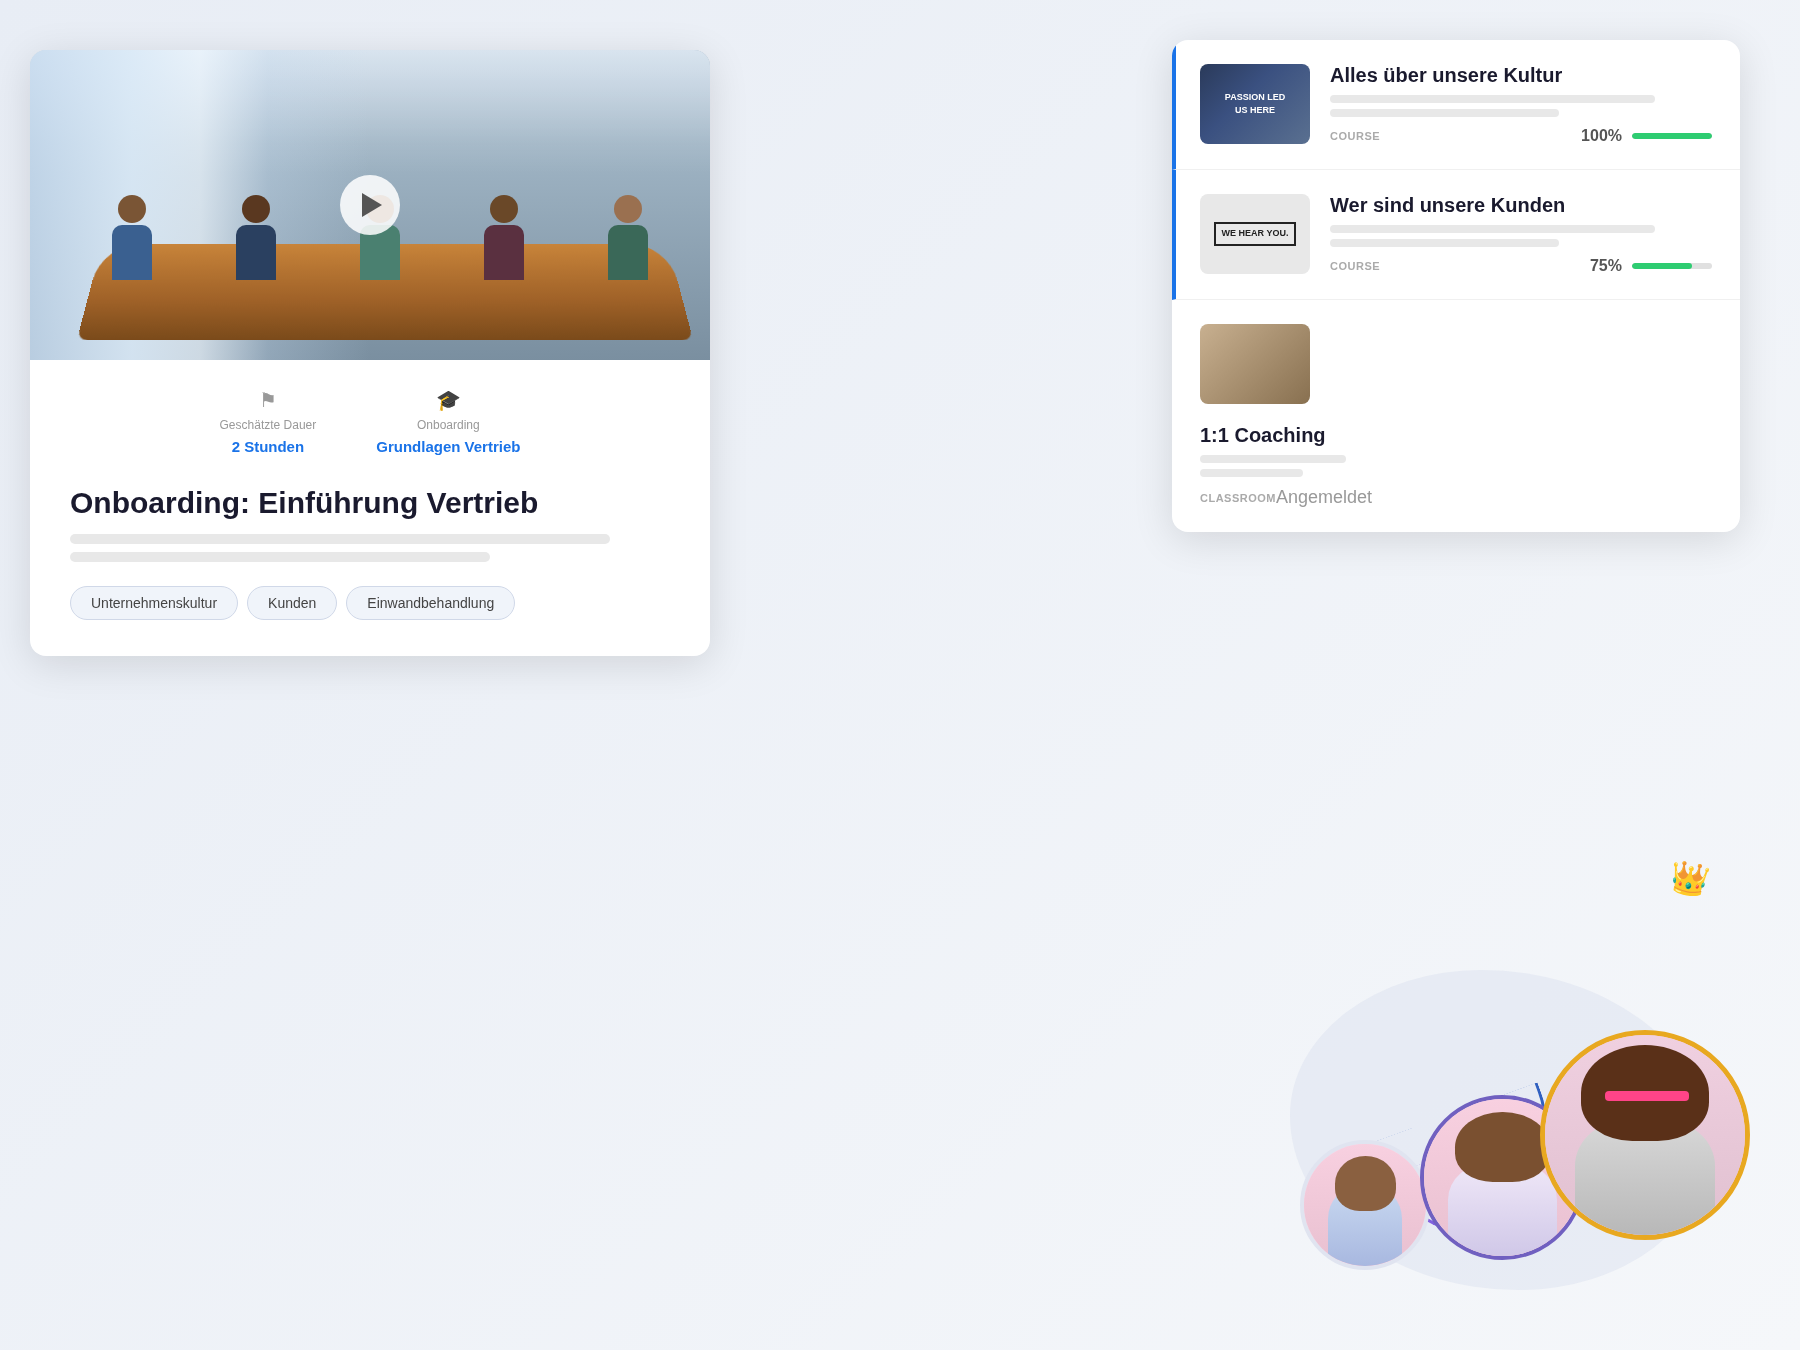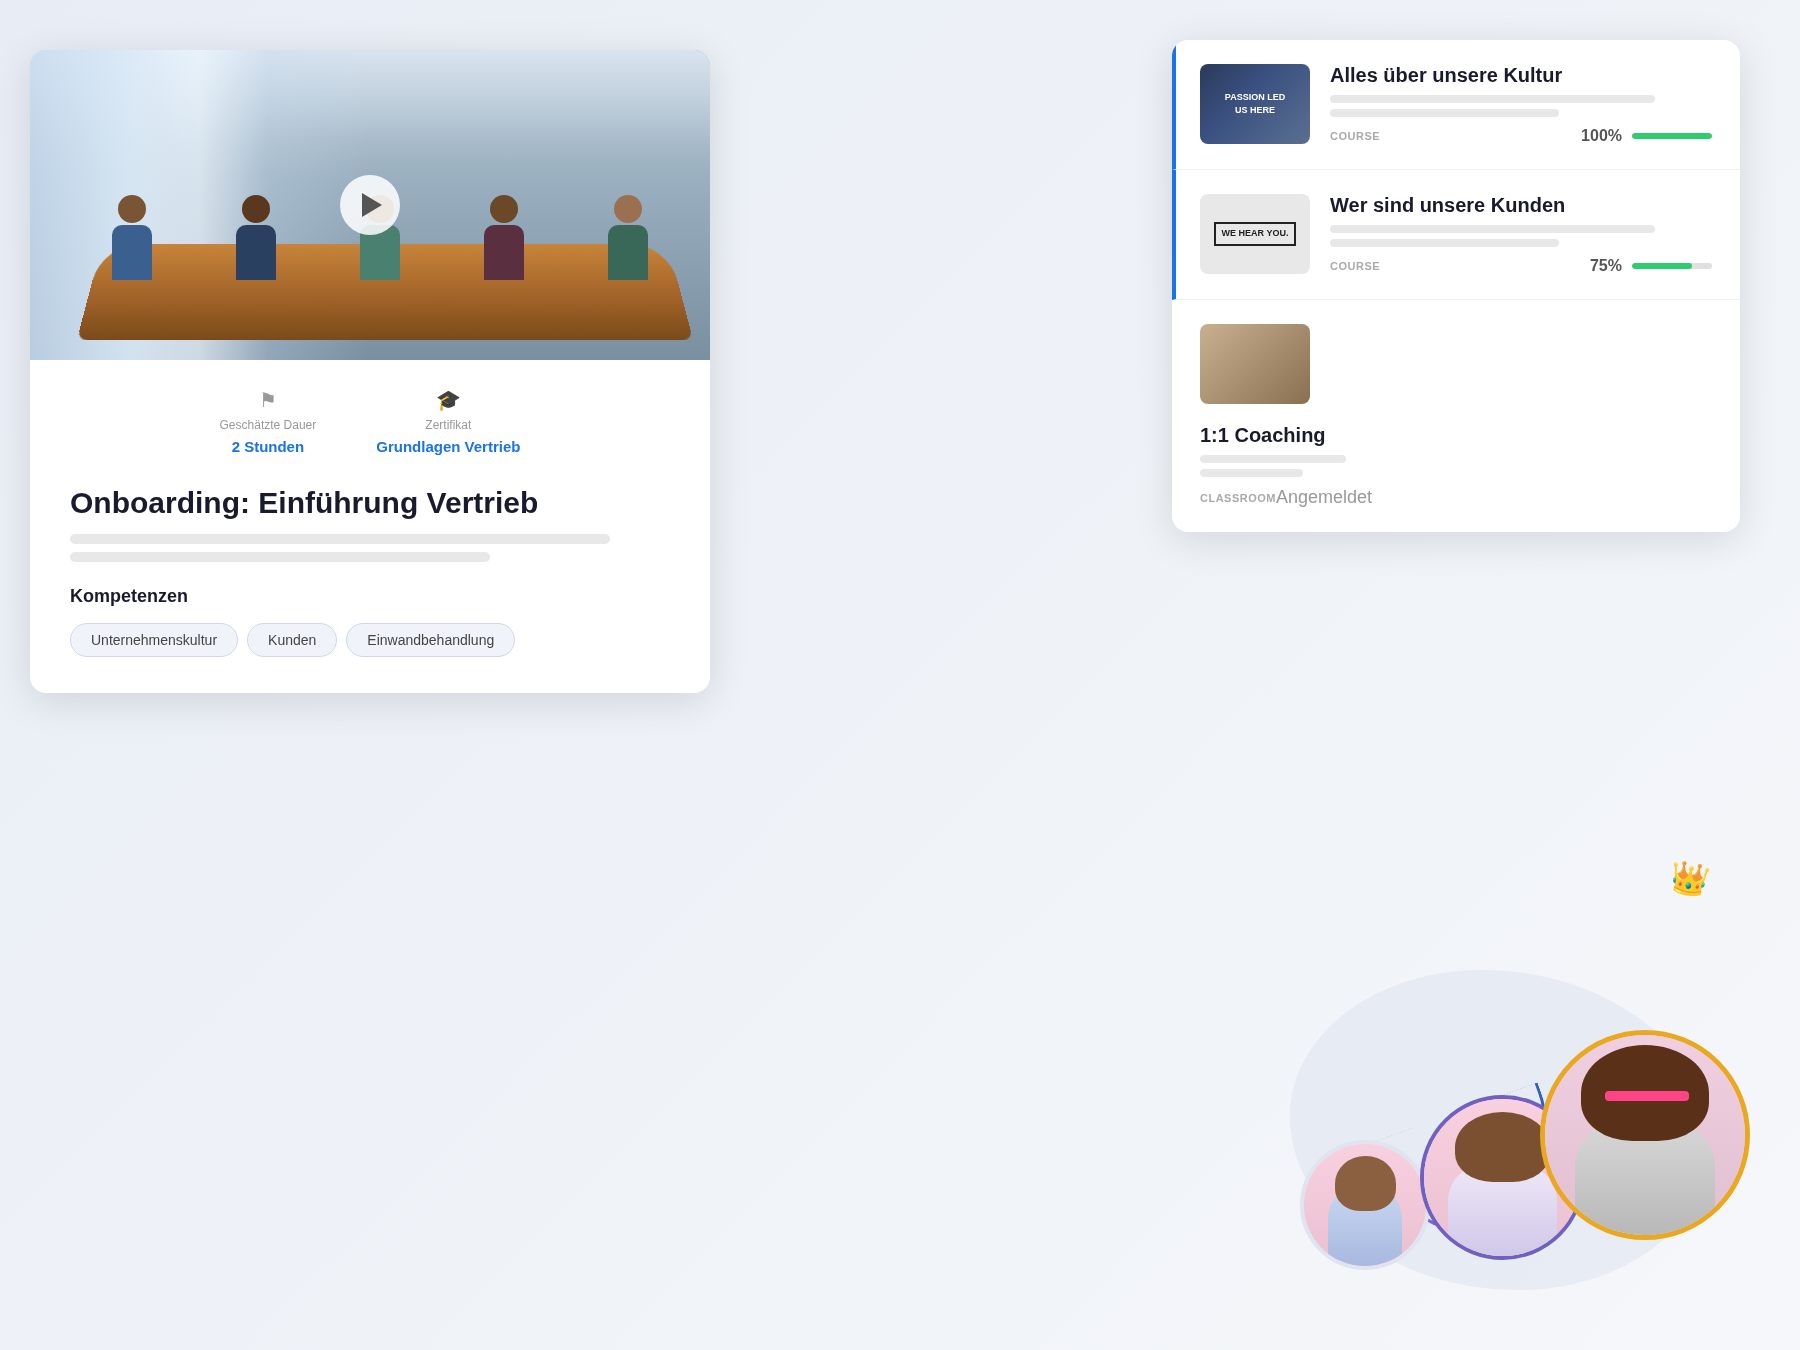--- a/index.html
+++ b/index.html
@@ -594,33 +594,32 @@
 
     <div class="card-left-body">
       <div class="meta-row">
         <div class="meta-item">
           <div class="meta-icon flag-icon">⚑</div>
           <div class="meta-label">Geschätzte Dauer</div>
           <div class="meta-value">2 Stunden</div>
         </div>
         <div class="meta-item">
           <div class="meta-icon cert-icon">🎓</div>
-          <div class="meta-label">Zertifikat</div>
+          <div class="meta-label">Onboarding</div>
           <div class="meta-value">Grundlagen Vertrieb</div>
         </div>
       </div>
 
       <div class="course-title">Onboarding: Einführung Vertrieb</div>
 
       <div class="description-lines">
         <div class="desc-line long"></div>
         <div class="desc-line medium"></div>
       </div>
 
-      <div class="kompetenzen-title">Kompetenzen</div>
 
       <div class="tags-row">
         <span class="tag">Unternehmenskultur</span>
         <span class="tag">Kunden</span>
         <span class="tag">Einwandbehandlung</span>
       </div>
     </div>
   </div>
 
   <div class="card-right">

